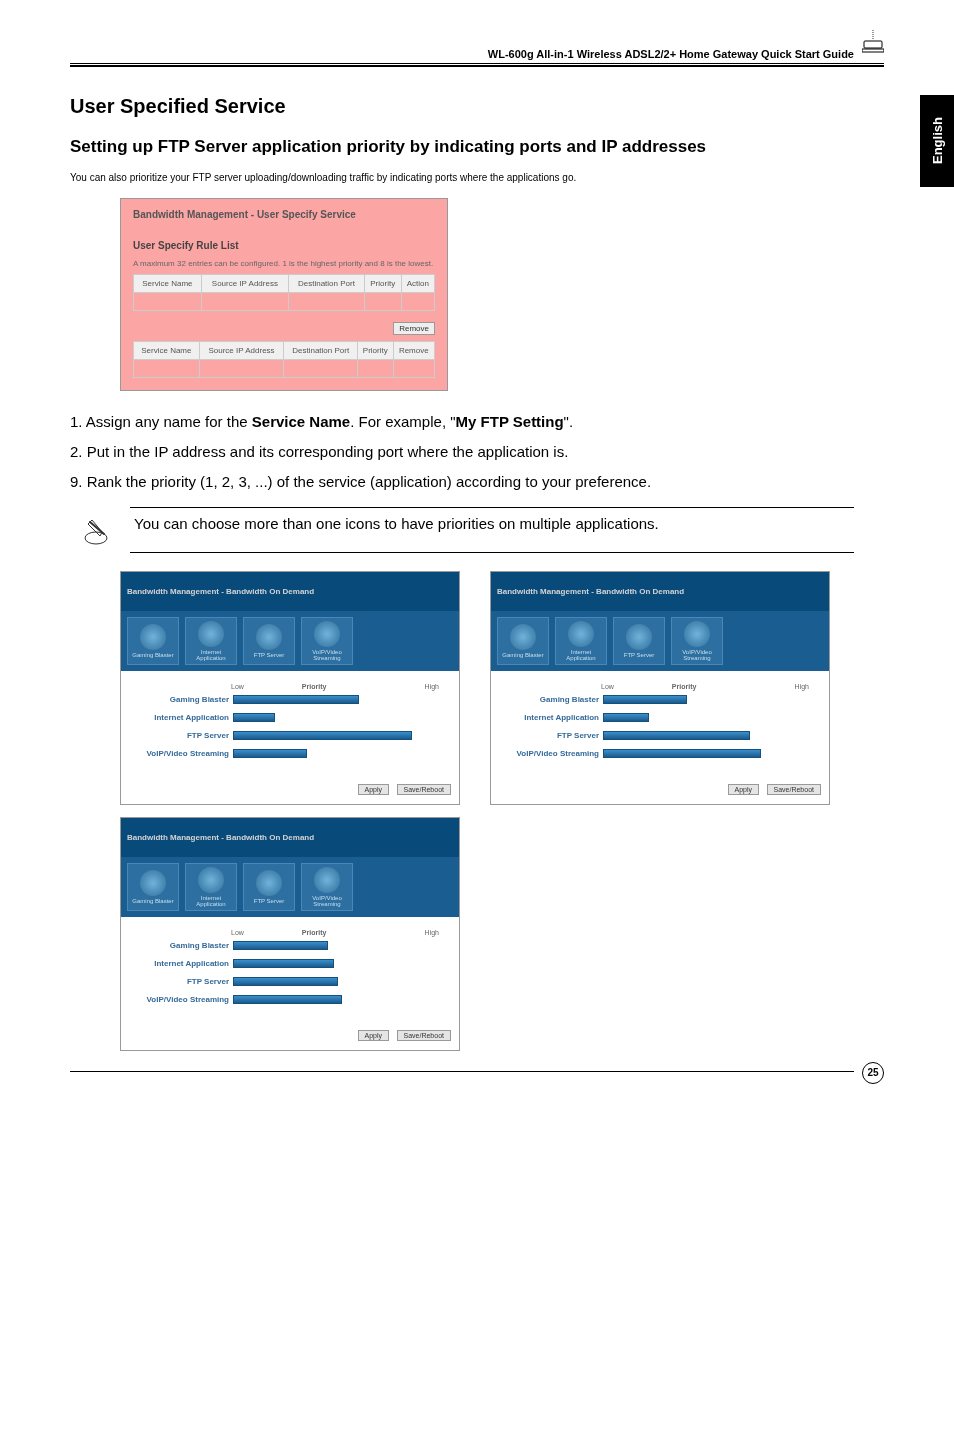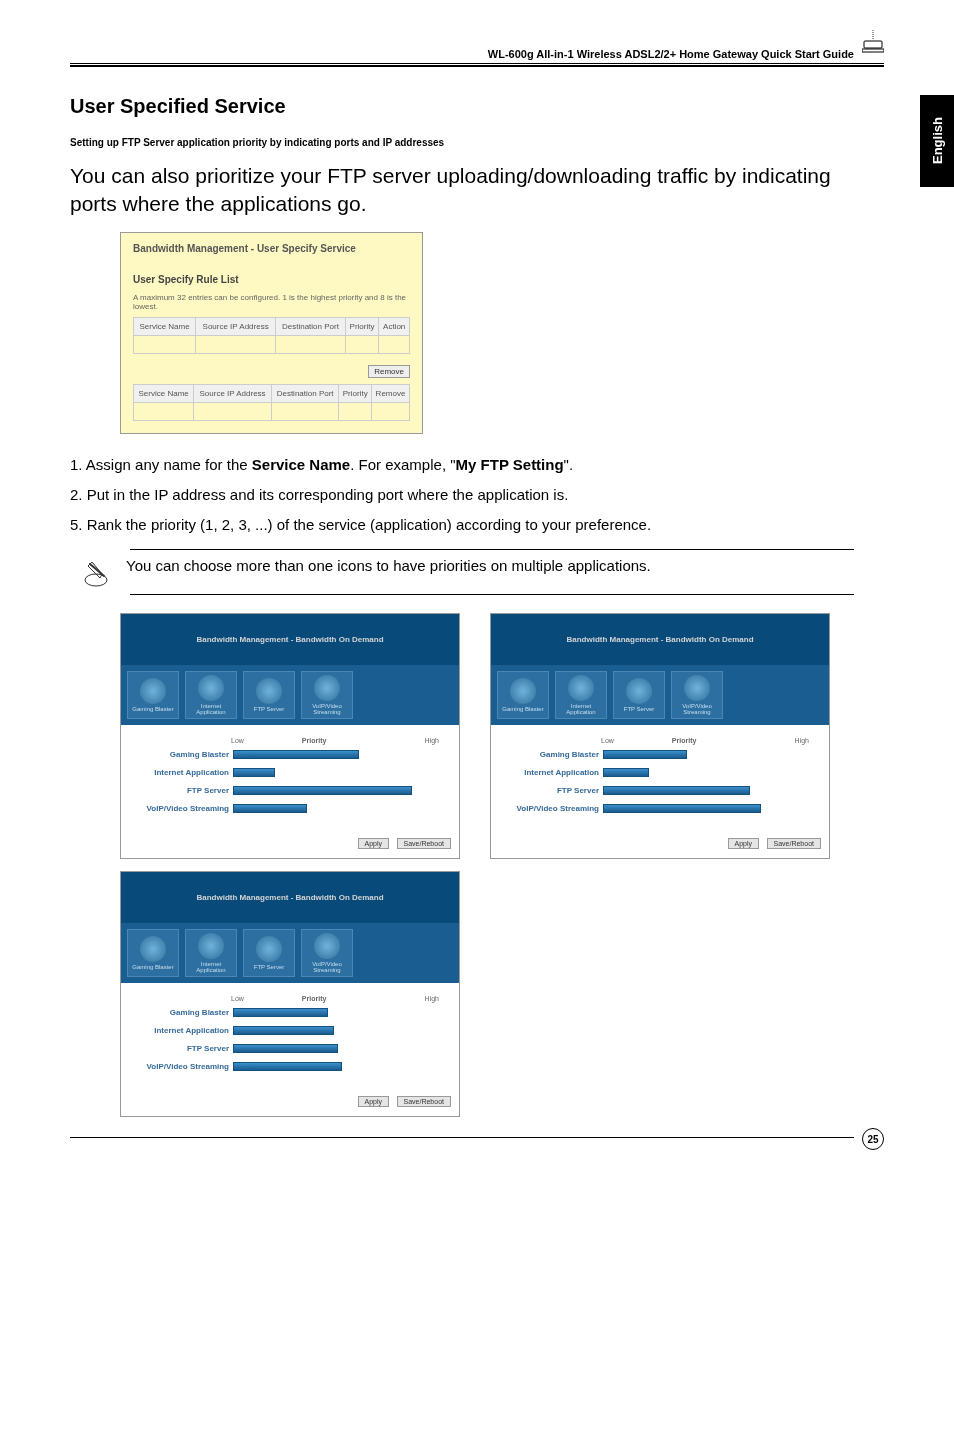--- a/index.html
+++ b/index.html
@@ -57,35 +57,35 @@
     }
     .content {
       margin-right: 30px;
     }
     h2.section-title {
       font-size: 20px;
       font-weight: bold;
       margin-bottom: 18px;
     }
     h3.subsection {
-      font-size: 10px;
+      font-size: 17px;
       font-weight: bold;
       margin-bottom: 12px;
       line-height: 1.35;
     }
     p.body-text {
-      font-size: 21px;
+      font-size: 10px;
       line-height: 1.35;
       margin-bottom: 14px;
     }
     .screenshot-panel {
       border: 1px solid #999;
-      background: #fef9c3;
+      background: #fca5a5;
       padding: 10px 12px 12px 12px;
-      width: 303px;
+      width: 328px;
       margin: 8px 0 20px 50px;
     }
     .panel-title {
       font-size: 10px;
       font-weight: bold;
       color: #555;
     }
     .panel-sub {
       font-size: 10px;
       font-weight: bold;
@@ -140,21 +140,21 @@
       padding-left: 18px;
       text-indent: -18px;
     }
     .note-wrap {
       border-top: 1px solid #000;
       border-bottom: 1px solid #000;
       margin: 6px 0 18px 60px;
       padding: 6px 0;
       display: flex;
       align-items: flex-start;
-      gap: 16px;
+      gap: 24px;
     }
     .note-icon {
       width: 28px;
       height: 28px;
       margin-left: -48px;
       margin-top: 4px;
     }
     .note-text {
       font-size: 15px;
       line-height: 1.35;
@@ -174,22 +174,21 @@
     .bw-panel {
       border: 1px solid #999;
       width: 340px;
       background: #fff;
     }
     .bw-header {
       background: #084a7a;
       color: #d3d3d3;
       font-size: 8px;
       font-weight: bold;
-      padding: 21px 6px;
-      text-align: center;
+      padding: 15px 6px;
     }
     .bw-icons {
       background: #1a5e91;
       padding: 6px;
       display: flex;
       gap: 6px;
     }
     .bw-icon-box {
       width: 52px;
       height: 48px;
@@ -347,21 +346,21 @@
         </tr>
       </tbody>
         </table>
     </div>
 
     <ol class="steps">
       <li>
         <span>1. Assign any name for the </span><b>Service Name</b><span>. For example, "</span><b>My FTP Setting</b><span>".</span>
       </li>
       <li>2. Put in the IP address and its corresponding port where the application is.</li>
-      <li>5. Rank the priority (1, 2, 3, ...) of the service (application) according to your preference.</li>
+      <li>9. Rank the priority (1, 2, 3, ...) of the service (application) according to your preference.</li>
     </ol>
 
     <div class="note-wrap">
       <svg class="note-icon" viewBox="0 0 28 28">
         <ellipse cx="14" cy="20" rx="11" ry="6" fill="none" stroke="#333" stroke-width="1"></ellipse>
         <path d="M 8 4 L 22 16" stroke="#333" stroke-width="2" stroke-linecap="round"></path>
         <path d="M 6 6 L 10 2 L 20 14 L 18 18 Z" fill="none" stroke="#333" stroke-width="1"></path>
       </svg>
       <div class="note-text">You can choose more than one icons to have priorities on multiple applications.</div>
     </div>

